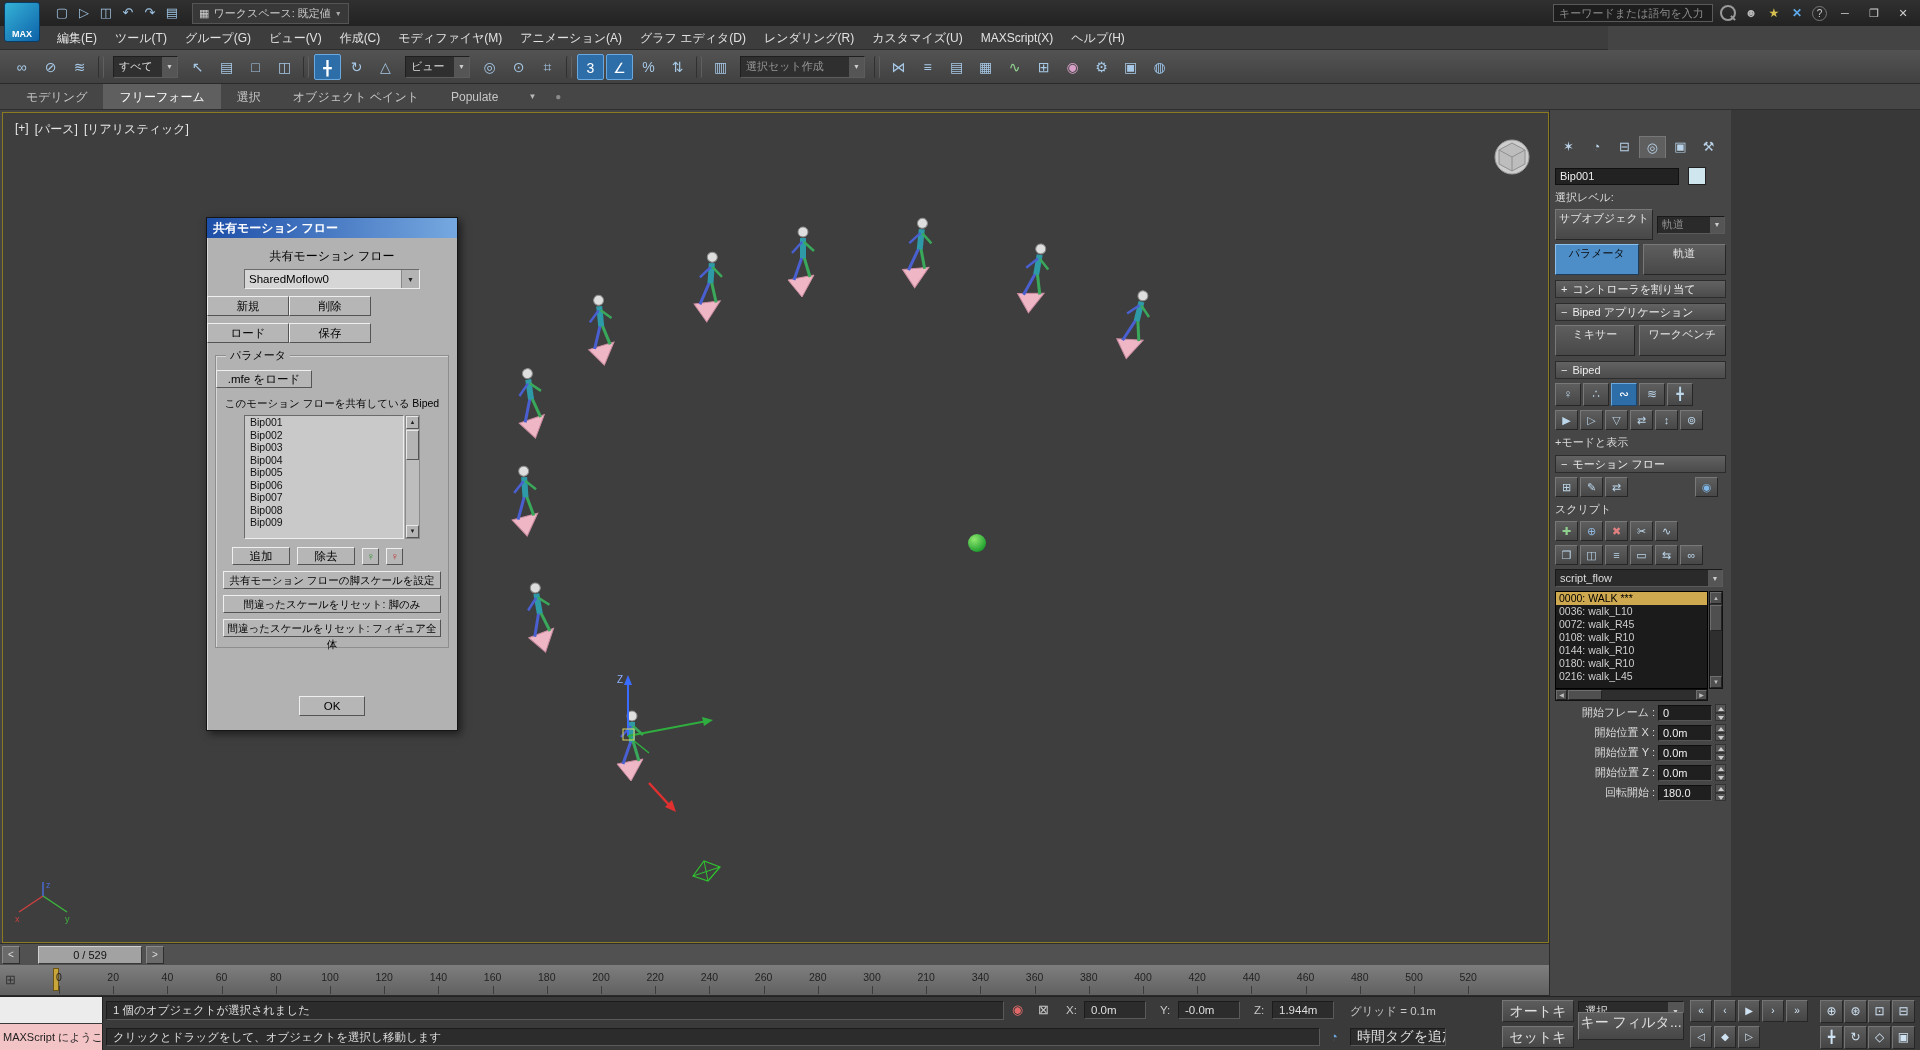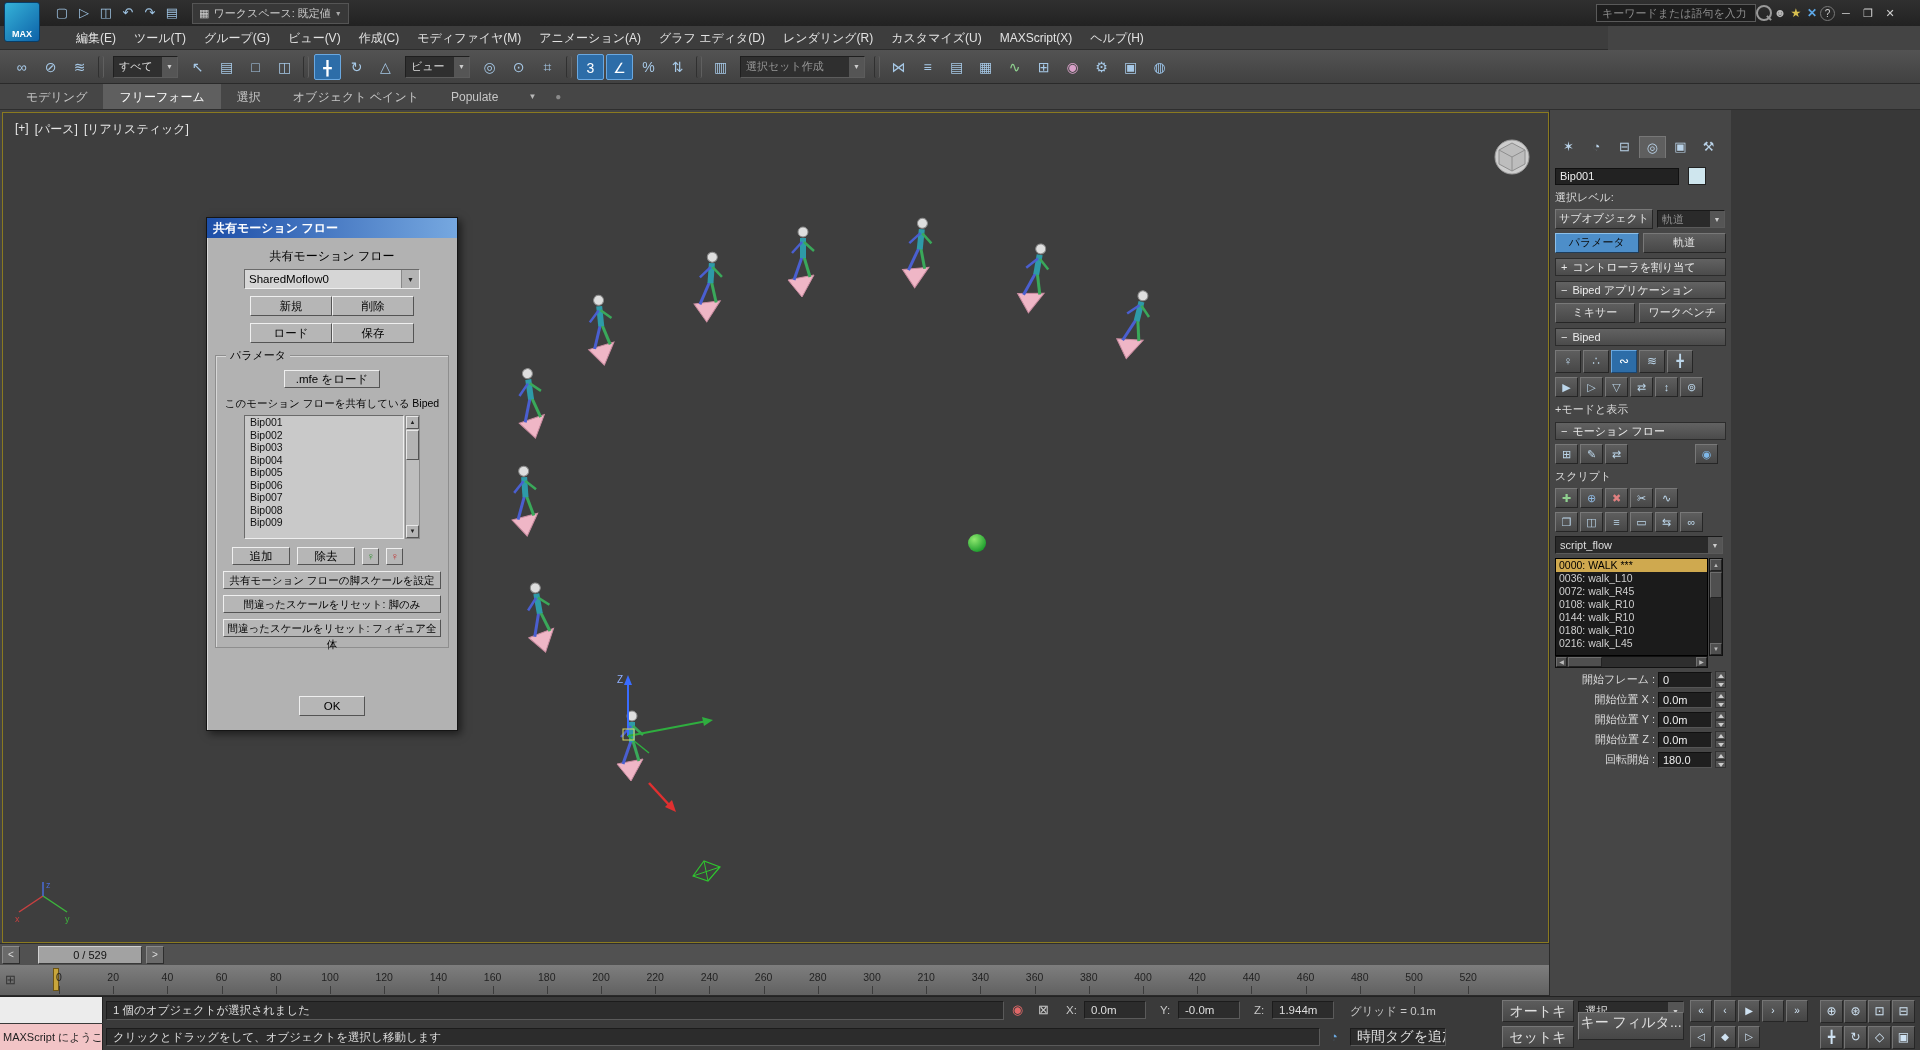--- a/index.html
+++ b/index.html
@@ -9,31 +9,31 @@
     display:flex;align-items:center;padding-left:48px;box-sizing:border-box;color:#d8d8d8;font-size:12px;}
   .applogo{position:absolute;left:4px;top:2px;width:36px;height:40px;z-index:30;border-radius:3px;
     background:linear-gradient(135deg,#35b2d8,#0d62a8);display:flex;align-items:flex-end;justify-content:center;
     color:#fff;font-size:9px;font-weight:bold;padding-bottom:2px;box-sizing:border-box;border:1px solid #0a3d66;}
   .qat{display:flex;gap:2px;margin-left:4px;}
   .qbtn{width:20px;height:20px;line-height:20px;text-align:center;color:#9fc4e4;font-size:13px;cursor:default;}
   .ws-btn{display:flex;align-items:center;gap:4px;margin-left:10px;height:19px;padding:0 6px;
     border:1px solid #555;background:#383838;font-size:11px;color:#ccc;}
   .arrow-sm{font-size:7px;color:#aaa;}
   .title-text{position:absolute;left:0;right:0;text-align:center;font-size:12px;color:#e0e0e0;pointer-events:none;}
-  .tb-right{margin-left:auto;display:flex;align-items:center;padding-right:19px;z-index:5;}
+  .tb-right{margin-left:auto;display:flex;align-items:center;gap:7px;padding-right:6px;z-index:5;}
   .search{width:148px;height:16px;background:#1d1d1d;border:1px solid #5a5a5a;color:#ddd;font-size:11px;padding:0 5px;}
   .search::placeholder{color:#8d8d8d;font-style:normal;}
   .ti{width:16px;text-align:center;font-size:12px;color:#b8b8b8;}
   .ti.star{color:#d8c050;} .ti.xblue{color:#5da8e8;font-weight:bold;} .ti.helpq{color:#cfcfcf;border:1px solid #777;border-radius:50%;width:13px;height:13px;line-height:13px;font-size:10px;}
   .mag{width:12px;height:12px;border:2px solid #9a9a9a;border-radius:50%;position:relative;}
   .mag::after{content:"";position:absolute;width:6px;height:2px;background:#9a9a9a;transform:rotate(45deg);left:8px;top:10px;}
   .winbtn{width:22px;height:18px;line-height:18px;text-align:center;color:#cfcfcf;font-size:11px;}
   
   .menubar{position:absolute;left:0;top:26px;width:1608px;height:24px;background:#3d3d3d;display:flex;
-    align-items:center;padding-left:67px;box-sizing:border-box;border-bottom:1px solid #2c2c2c;}
+    align-items:center;padding-left:48px;box-sizing:border-box;border-bottom:1px solid #2c2c2c;}
   .menu-item{padding:0 9px;color:#e2e2e2;font-size:12px;line-height:24px;}
   
   .toolbar{position:absolute;left:0;top:50px;width:1920px;height:34px;background:linear-gradient(#535353,#414141);
     display:flex;align-items:center;gap:2px;padding-left:8px;box-sizing:border-box;border-bottom:1px solid #2a2a2a;}
   .tgroup{display:flex;align-items:center;gap:2px;}
   .tbtn{width:27px;height:26px;line-height:26px;text-align:center;font-size:14px;color:#a6c8e6;border-radius:2px;}
   .tbtn.on{background:#2d6da8;border:1px solid #6aa8e0;box-sizing:border-box;color:#fff;}
   .tbtn.sep{width:4px;height:22px;border-left:1px solid #303030;border-right:1px solid #5f5f5f;margin:0 3px;}
   .tcombo{height:20px;min-width:58px;background:#2f2f2f;border:1px solid #1f1f1f;border-bottom-color:#5c5c5c;
     border-right-color:#5c5c5c;display:flex;align-items:center;font-size:11px;color:#ddd;padding-left:5px;margin:0 4px;}
@@ -103,21 +103,21 @@
     border-left:1px solid #2a2a2a;box-sizing:border-box;color:#ddd;font-size:11px;}
   .ptabs{display:flex;gap:1px;padding:26px 3px 3px 5px;}
   .ptab{width:27px;height:22px;line-height:22px;text-align:center;color:#b9d2e8;font-size:13px;background:#464646;}
   .ptab.on{background:#5f5f5f;border:1px solid #777;border-bottom:none;box-sizing:border-box;}
   .pcontent{padding:2px 5px;display:flex;flex-direction:column;}
   .pname{width:124px;height:17px;background:#222;border:1px solid #111;color:#eee;font-size:11px;
     display:flex;align-items:center;padding-left:4px;box-sizing:border-box;}
   .swatch{width:16px;height:16px;background:#cfe6ee;border:1px solid #222;margin-left:5px;}
   .prow{display:flex;align-items:center;gap:4px;margin-top:4px;}
   .pbtn{background:linear-gradient(#5e5e5e,#484848);border:1px solid #787878;border-bottom-color:#262626;
-    border-right-color:#262626;color:#e4e4e4;font-size:11px;text-align:center;height:20px;line-height:16px;box-sizing:border-box;}
+    border-right-color:#262626;color:#e4e4e4;font-size:11px;text-align:center;height:31px;line-height:16px;box-sizing:border-box;}
   .pbtn.blue{background:#4d8ec9;color:#0c0c0c;border-color:#8cc0ea #1f3d5a #1f3d5a #8cc0ea;}
   .pcombo{height:18px;background:#2a2a2a;border:1px solid #191919;border-bottom-color:#5a5a5a;border-right-color:#5a5a5a;
     display:flex;align-items:center;padding-left:4px;color:#ddd;font-size:11px;box-sizing:border-box;}
   .pcombo .arrow{margin-left:auto;width:14px;height:100%;background:#555;display:flex;align-items:center;justify-content:center;font-size:7px;color:#ccc;}
   .pcombo.dis{color:#8e8e8e;}
   .rollout{margin-top:5px;height:18px;background:linear-gradient(#626262,#4b4b4b);border:1px solid #2c2c2c;
     display:flex;align-items:center;gap:5px;padding-left:5px;font-size:11px;color:#ebebeb;box-sizing:border-box;}
   .ibtn-row{display:flex;gap:2px;margin-top:4px;}
   .ibtn{width:26px;height:23px;background:linear-gradient(#5e5e5e,#474747);border:1px solid #787878;
     border-bottom-color:#262626;border-right-color:#262626;color:#bcd6ea;font-size:12px;text-align:center;line-height:21px;box-sizing:border-box;}
@@ -144,21 +144,21 @@
     border:1px solid #151515;box-shadow:3px 3px 8px rgba(0,0,0,.55), inset 1px 1px 0 #d9d9d9;z-index:60;
     color:#000;font-size:12px;box-sizing:border-box;}
   .dtitle{height:20px;background:linear-gradient(90deg,#1e4fa8,#76a8e0);color:#fff;font-weight:bold;
     font-size:12px;display:flex;align-items:center;padding-left:6px;}
   .dlabel{text-align:center;margin-top:10px;font-size:12px;}
   .dcombo{width:176px;height:20px;margin:4px auto 0;background:#d6d6d6;border:1px solid #6a6a6a;
     border-bottom-color:#eee;border-right-color:#eee;display:flex;align-items:center;padding-left:4px;
     font-size:11.5px;box-sizing:border-box;}
   .dcombo .arrow{margin-left:auto;width:17px;height:100%;background:#b4b4b4;border-left:1px solid #888;
     display:flex;align-items:center;justify-content:center;font-size:7px;color:#222;}
-  .dbrow{display:flex;justify-content:center;margin-top:7px;}
+  .dbrow{display:flex;margin-top:7px;}
   .dbtn{background:#b6b6b6;border:1px solid #efefef;border-bottom-color:#545454;border-right-color:#545454;
     font-size:11.5px;text-align:center;box-sizing:border-box;color:#000;}
   .dgroup{margin:12px 8px 0;border:1px solid #8e8e8e;box-shadow:1px 1px 0 #d8d8d8 inset;position:relative;
     padding:12px 0 10px;box-sizing:border-box;}
   .dgroup .legend{position:absolute;top:-8px;left:10px;background:#b2b2b2;padding:0 4px;font-size:11px;}
   .dsmall{font-size:10.5px;text-align:center;margin-top:9px;}
   .dlist-wrap{width:176px;margin:4px auto 0;position:relative;height:124px;}
   .dlist{position:absolute;left:0;top:0;width:160px;height:124px;background:#c9c9c9;border:1px solid #6a6a6a;
     border-bottom-color:#eee;border-right-color:#eee;box-sizing:border-box;overflow:hidden;}
   .drow{height:12.5px;line-height:12.5px;font-size:10.5px;padding-left:5px;color:#111;}

